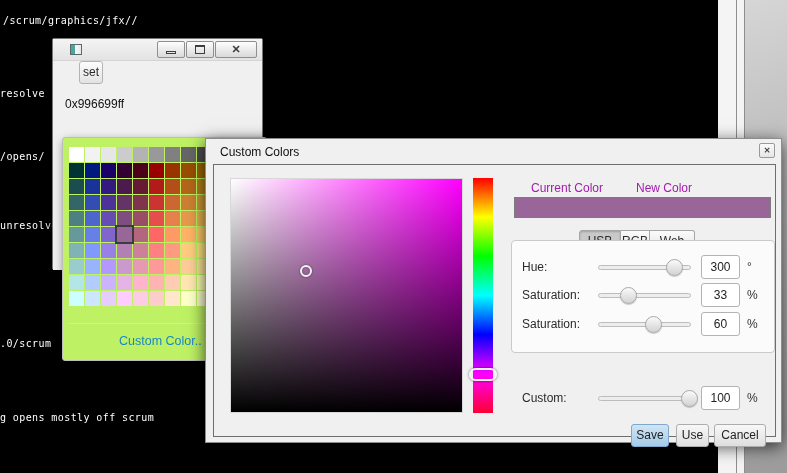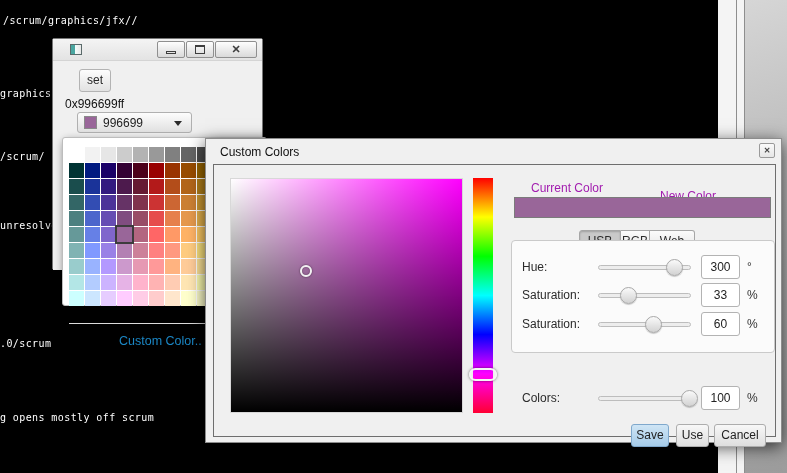--- a/index.html
+++ b/index.html
@@ -27,35 +27,35 @@
   .app-icon { position:absolute; left:17px; top:5px; width:12px; height:11px;
               border:1px solid #5a6a6a; background:linear-gradient(to right,#49a6a0 0%,#49a6a0 45%,#f2fbfa 45%,#e8e8e8 100%); }
   .win-controls { position:absolute; right:5px; top:2px; display:flex; gap:1px; }
   .win-btn { height:17px; background:linear-gradient(#fefefe,#d9d9d9); border:1px solid #8f8f8f;
              border-radius:2px; display:flex; align-items:center; justify-content:center; color:#3c3c3c; }
   .win-btn.min { width:28px; } .win-btn.max { width:28px; } .win-btn.cls { width:42px; }
   .glyph-min { width:10px; height:3px; border:1px solid #3e3e3e; margin-top:6px; }
   .glyph-max { width:10px; height:9px; border:1px solid #3e3e3e; border-top-width:2px; }
   .glyph-x { font-size:11px; line-height:11px; font-weight:bold; color:#3e3e3e; }
   #picker-content { position:relative; height:209px; background:#f0f0f0; }
-  #set-button { position:absolute; left:26px; top:8px; width:32px; height:23px;
+  #set-button { position:absolute; left:26px; top:0; width:24px; height:23px;
                 background:linear-gradient(#fdfdfd,#e2e2e2); border:1px solid #b3b3b3; border-radius:3px;
                 font-size:12px; color:#292929; text-align:center; line-height:21px; }
   #hex-label { position:absolute; left:12px; top:36px; font-size:12px; color:#111; }
   #color-combo { position:absolute; left:24px; top:51px; width:115px; height:21px;
                  background:linear-gradient(#fdfdfd,#e0e0e0); border:1px solid #b0b0b0; border-radius:3px;
                  display:flex; align-items:center; }
   #combo-swatch { width:13px; height:13px; margin-left:6px; border:1px solid #8a8a8a; }
   #combo-text { margin-left:6px; font-size:12px; color:#222; }
   .combo-arrow { position:absolute; right:9px; top:8px; width:0; height:0;
                  border-left:4px solid transparent; border-right:4px solid transparent; border-top:5px solid #2b2b2b; }
 
   
-  #palette-popup { position:absolute; left:62px; top:137px; width:205px; height:169px;
-                   background:#ffffff; border:1px solid #bdbdbd; border-radius:3px;
+  #palette-popup { position:absolute; left:62px; top:137px; width:205px; height:224px;
+                   background:#bef264; border:1px solid #bdbdbd; border-radius:3px;
                    box-shadow:2px 4px 10px rgba(0,0,0,0.55); z-index:3; }
   #palette-grid { position:absolute; left:6px; top:9px; display:grid;
                   grid-template-columns:repeat(12,15px); grid-auto-rows:15px; gap:1px; }
   .pal-cell { width:15px; height:15px; }
   .pal-cell.selected { box-shadow:0 0 0 2px #3c3c3c; position:relative; z-index:1; }
   #popup-separator { position:absolute; left:6px; top:185px; width:192px; border-top:1px solid #dcdcdc; }
   #custom-color-link { position:absolute; left:56px; top:196px; font-size:12.5px; color:#1b87c5; cursor:pointer; }
 
   
   #dialog { position:absolute; left:205px; top:138px; width:577px; height:305px;
@@ -74,21 +74,21 @@
                                 linear-gradient(to right, #fff 0%, rgba(255,255,255,0) 100%);
                border:1px solid #d8d8d8; }
   #sb-indicator { position:absolute; width:12px; height:12px; border:2px solid #f2f2f2; border-radius:50%;
                   box-shadow:0 0 2px rgba(0,0,0,0.6), inset 0 0 2px rgba(0,0,0,0.45);
                   transform:translate(-7px,-7px); }
   #hue-bar { position:absolute; left:259px; top:13px; width:20px; height:235px;
              background:linear-gradient(to bottom,#ff0000 0%,#ffff00 16.6%,#00ff00 33.3%,#00ffff 50%,#0000ff 66.6%,#ff00ff 83.3%,#ff0033 100%); }
   #hue-ring { position:absolute; left:-4px; width:28px; height:13px; border:2px solid #f5f5f5; border-radius:7px;
               box-shadow:0 0 3px rgba(0,0,0,0.6); }
   .swatch-label { position:absolute; top:16px; font-size:12px; color:#a21caf; }
-  #current-color-label { left:317px; } #new-color-label { left:446px;margin-top:8px; }
+  #current-color-label { left:317px; } #new-color-label { left:422px; }
   #color-swatch-bar { position:absolute; left:300px; top:32px; width:257px; height:21px; border:1px solid #7b7b7b; }
 
   #tab-group { position:absolute; left:365px; top:65px; display:flex; }
   .tab { height:21px; line-height:20px; text-align:center; font-size:12px; color:#2b2b2b;
          background:linear-gradient(#fbfbfb,#e4e4e4); border:1px solid #a6a6a6; border-left-width:0; }
   .tab:first-child { border-left-width:1px; border-radius:3px 0 0 0; }
   .tab:last-child { border-radius:0 3px 0 0; }
   .tab.active { background:#c9c9c9; box-shadow:inset 0 1px 2px rgba(0,0,0,0.2); }
   .tab.w-hsb { width:42px; } .tab.w-rgb { width:29px; } .tab.w-web { width:45px; }
 
@@ -116,22 +116,22 @@
   #btn-use { left:462px; width:33px; }
   #btn-cancel { left:500px; width:52px; }
 </style>
 </head>
 <body>
 
 <div id="screen">
 
   <div>
       <div class="term-line" style="left: 3px; top: 15px;">/scrum/graphics/jfx//</div>
-      <div class="term-line" style="left: 0px; top: 88px;">graphics</div>
-      <div class="term-line" style="left: 0px; top: 151px;">/scrum/</div>
+      <div class="term-line" style="left: 0px; top: 88px;">resolve</div>
+      <div class="term-line" style="left: 0px; top: 151px;">/opens/</div>
       <div class="term-line" style="left: 0px; top: 220px;">unresolved</div>
       <div class="term-line" style="left: 0px; top: 338px;">.0/scrum</div>
       <div class="term-line" style="left: 0px; top: 412px;">g opens mostly off scrum</div>
     </div>
 
   <div id="right-strip">
     <div class="vline1"></div>
     <div class="vline2"></div>
     <div class="gray"></div>
   </div>
@@ -147,25 +147,20 @@
             <span class="glyph-max"></span>
           </div>
         <div class="win-btn cls">
             <span class="glyph-x">✕</span>
           </div>
       </div>
     </div>
     <div id="picker-content">
       <div id="set-button">set</div>
       <div id="hex-label">0x996699ff</div>
-      <div id="color-combo">
-        <span id="combo-swatch" style="background: rgb(153, 102, 153);"></span>
-        <span id="combo-text">996699</span>
-        <span class="combo-arrow"></span>
-      </div>
     </div>
   </div>
 
   <div id="palette-popup">
     <div id="palette-grid">
         <div class="pal-cell" style="background: rgb(255, 255, 255);"></div>
         <div class="pal-cell" style="background: rgb(242, 242, 242);"></div>
         <div class="pal-cell" style="background: rgb(230, 230, 230);"></div>
         <div class="pal-cell" style="background: rgb(204, 204, 204);"></div>
         <div class="pal-cell" style="background: rgb(179, 179, 179);"></div>
@@ -332,21 +327,21 @@
       <div class="slider-row in-group" id="row-bri">
         <span class="row-label">Saturation:</span>
         <div class="track">
             <div class="thumb" style="left: calc(60% - 9px);"></div>
           </div>
         <div class="num-field">60</div>
         <span class="unit">%</span>
       </div>
 
       <div id="row-opa" class="slider-row">
-        <span class="row-label">Colors:</span>
+        <span class="row-label">Custom:</span>
         <div class="track">
             <div class="thumb" style="left: calc(100% - 9px);"></div>
           </div>
         <div class="num-field">100</div>
         <span class="unit">%</span>
       </div>
 
       <div class="dlg-btn" id="btn-save">Save</div>
       <div class="dlg-btn" id="btn-use">Use</div>
       <div class="dlg-btn" id="btn-cancel">Cancel</div>

